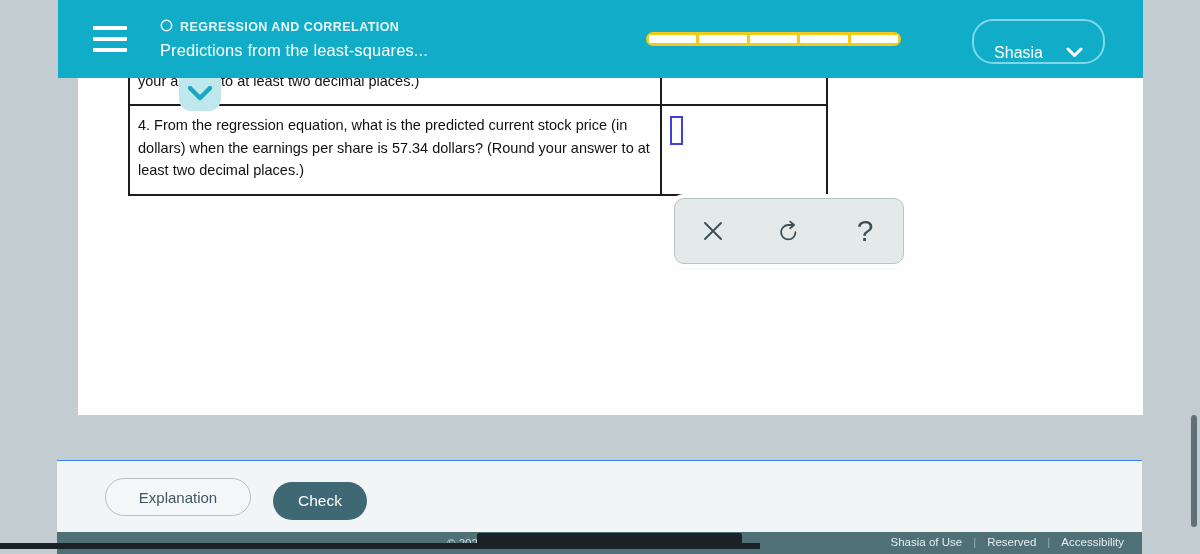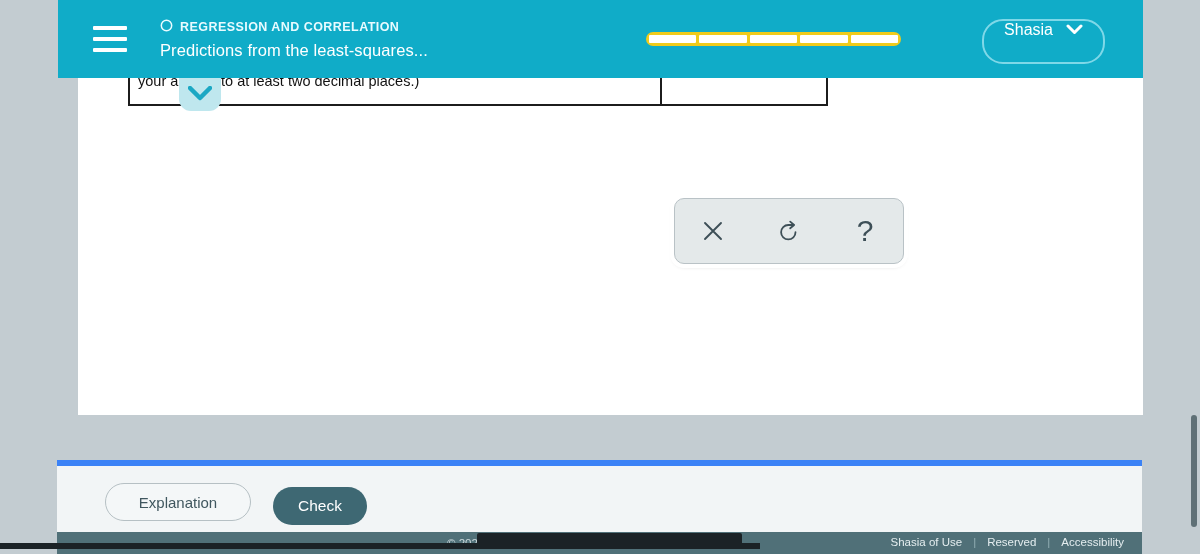--- a/index.html
+++ b/index.html
@@ -196,39 +196,39 @@
   
   #user-menu {
     position: absolute;
     right: 38px;
     top: 19px;
     height: 41px;
     padding: 0 20px;
     border: 2px solid #7fd8e8;
     border-radius: 21px;
     display: flex;
-    align-items: flex-start;
-    gap: 13px;
+    align-items: flex-end;
+    gap: 23px;
     cursor: pointer;
   }
   #user-menu .user-name {
     font-size: 16px;
     color: #ffffff;
     font-weight: normal;
   }
 
   
   #action-bar {
     position: absolute;
     left: 57px;
     top: 460px;
     width: 1085px;
     height: 72px;
     background: #f2f5f6;
-    border-top: 6px solid #3b82f6;
+    border-top: 1px solid #3b82f6;
   }
   #explanation-btn {
     position: absolute;
     left: 48px;
     top: 17px;
     width: 146px;
     height: 38px;
     border: 1px solid #b6c0c4;
     border-radius: 19px;
     background: #f4f7f8;
@@ -333,20 +333,28 @@
 
 <div id="page-canvas">
 
   <table id="quiz-table">
     <tbody>
         <tr class="clipped-row">
       <td>
         <span class="clipped-text">your answer to at least two decimal places.)</span>
       </td>
       <td class="answer-cell"></td>
+    </tr>
+    <tr>
+      <td>
+        <span>4. From the regression equation, what is the predicted current stock price (in dollars) when the earnings per share is 57.34 dollars? (Round your answer to at least two decimal places.)</span>
+      </td>
+      <td class="answer-cell">
+        <span class="answer-input"></span>
+      </td>
     </tr>
   </tbody>
     </table>
 
   <div id="row-chevron">
     <span>
       <svg width="24" height="15" viewBox="0 0 24 15">
         <path d="M2 2 L12 12 L22 2" stroke="#1ba8c4" stroke-width="4.5" fill="none" stroke-linecap="round" stroke-linejoin="round"></path>
       </svg>
     </span>

